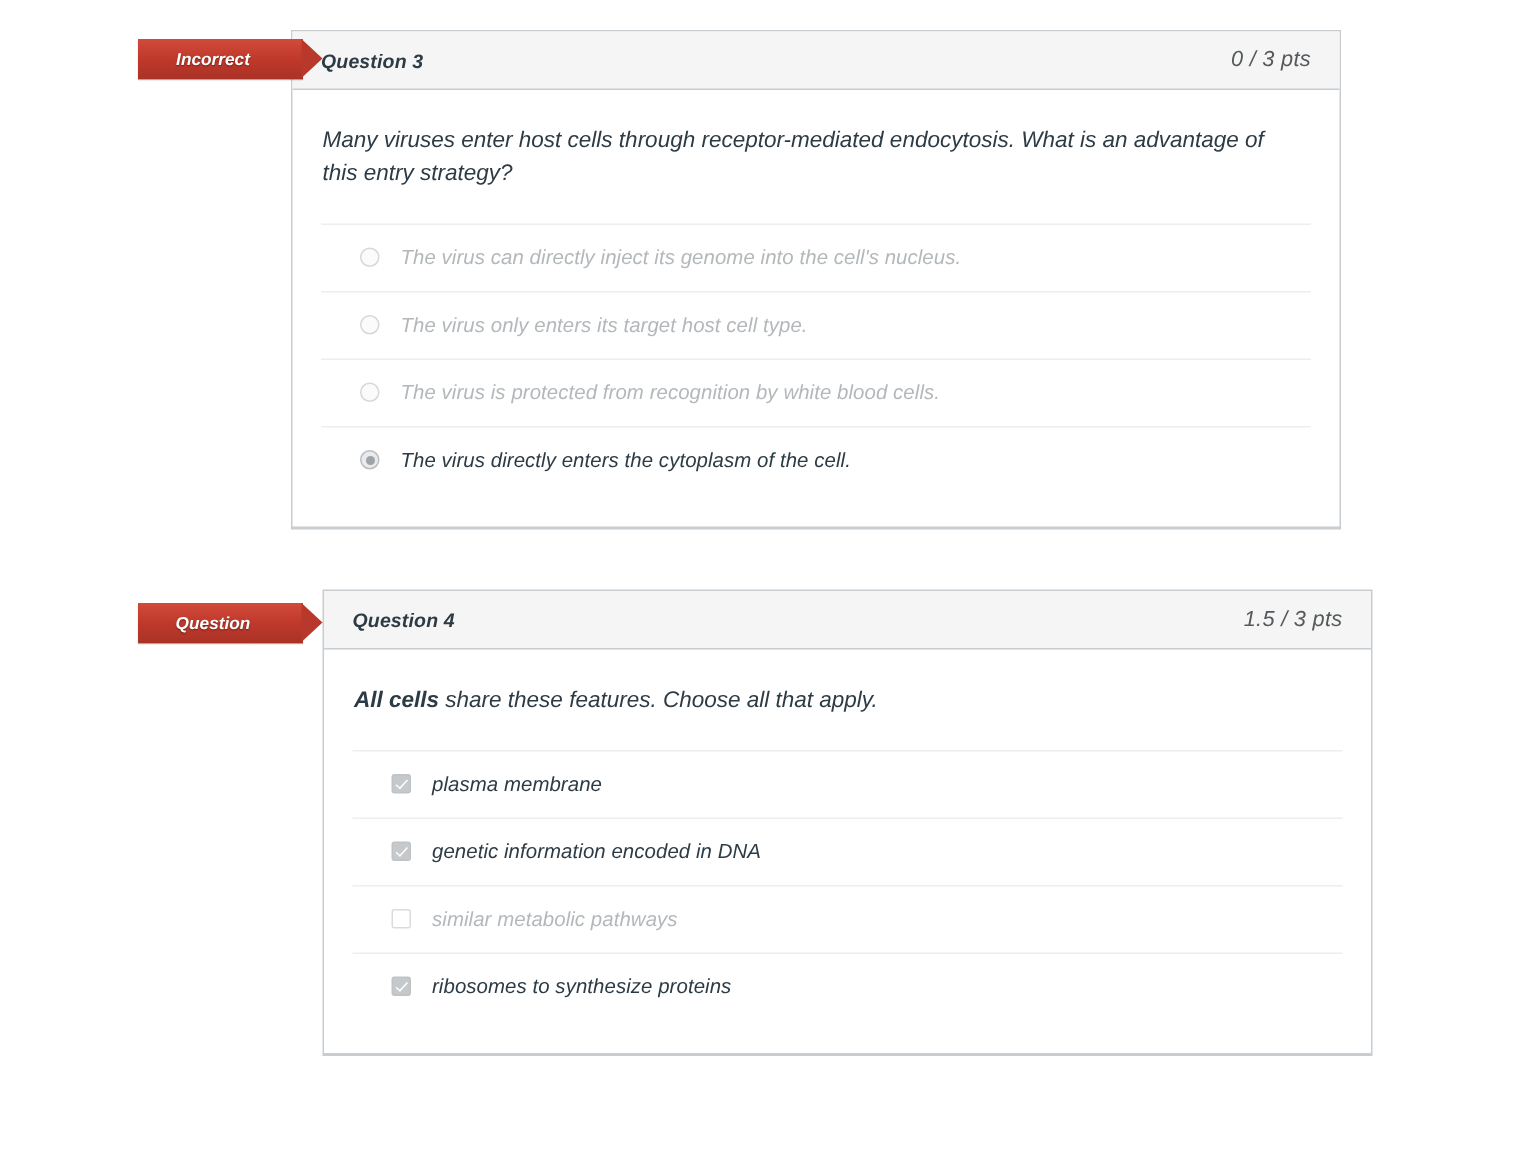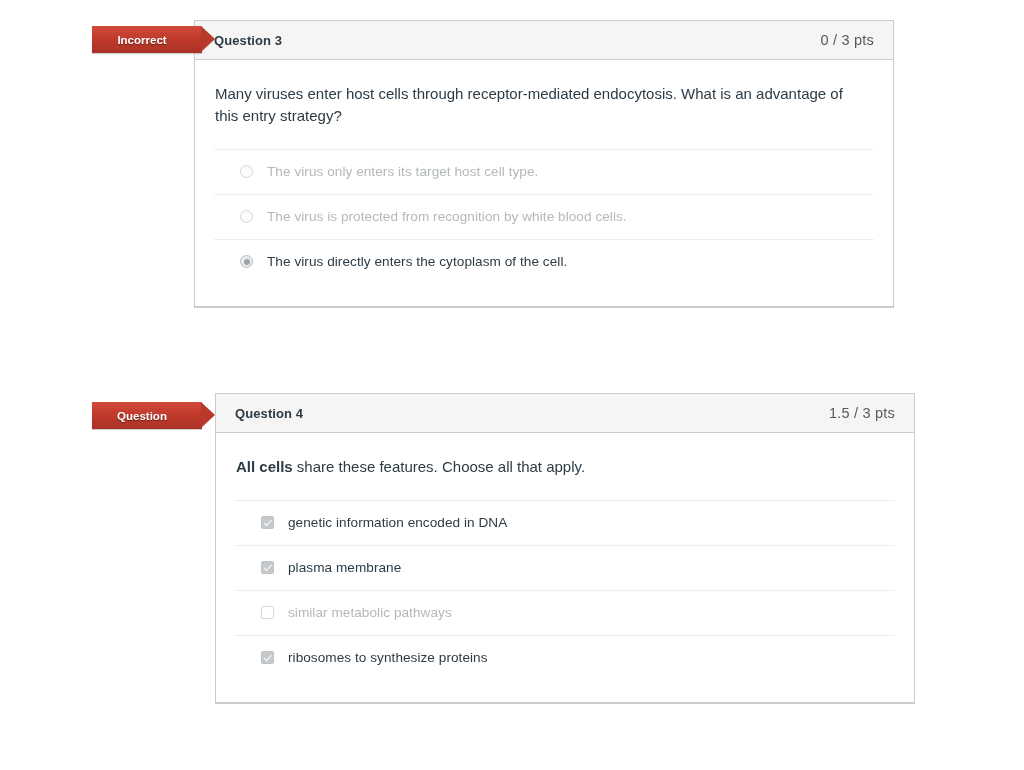--- a/index.html
+++ b/index.html
@@ -12,20 +12,21 @@
     height: 770px;
     font-family: "Liberation Sans", sans-serif;
     -webkit-font-smoothing: antialiased;
     overflow: hidden;
   }
 
   .page {
     position: relative;
     width: 1024px;
     height: 592px;
+    font-style: italic;
   }
 
   
   .question {
     position: absolute;
     left: 194px;
     width: 700px;
     box-sizing: border-box;
     background: #ffffff;
     border: 1px solid #c7cdd1;
@@ -196,20 +197,24 @@
       <span class="q-name">Question 3</span>
       <span class="q-points">0 / 3 pts</span>
     </div>
 
     <div class="q-body">
       <div class="q-text">Many viruses enter host cells through receptor-mediated endocytosis. What is an advantage of this entry strategy?</div>
 
       <div class="answers">
         <div class="answer muted">
           <span class="radio"></span>
+          <span class="answer-label">The virus can directly inject its genome into the cell's nucleus.</span>
+        </div>
+        <div class="answer muted">
+          <span class="radio"></span>
           <span class="answer-label">The virus only enters its target host cell type.</span>
         </div>
         <div class="answer muted">
           <span class="radio"></span>
           <span class="answer-label">The virus is protected from recognition by white blood cells.</span>
         </div>
         <div class="answer selected">
           <span class="radio checked"></span>
           <span class="answer-label">The virus directly enters the cytoplasm of the cell.</span>
         </div>
@@ -228,25 +233,25 @@
       <span class="q-name">Question 4</span>
       <span class="q-points">1.5 / 3 pts</span>
     </div>
 
     <div class="q-body">
       <div class="q-text"><b>All cells</b><span> share these features.  Choose all that apply.</span></div>
 
       <div class="answers">
         <div class="answer selected">
           <span class="checkbox checked"></span>
+          <span class="answer-label">plasma membrane</span>
+        </div>
+        <div class="answer selected">
+          <span class="checkbox checked"></span>
           <span class="answer-label">genetic information encoded in DNA</span>
-        </div>
-        <div class="answer selected">
-          <span class="checkbox checked"></span>
-          <span class="answer-label">plasma membrane</span>
         </div>
         <div class="answer muted">
           <span class="checkbox"></span>
           <span class="answer-label">similar metabolic pathways</span>
         </div>
         <div class="answer selected">
           <span class="checkbox checked"></span>
           <span class="answer-label">ribosomes to synthesize proteins</span>
         </div>
       </div>

